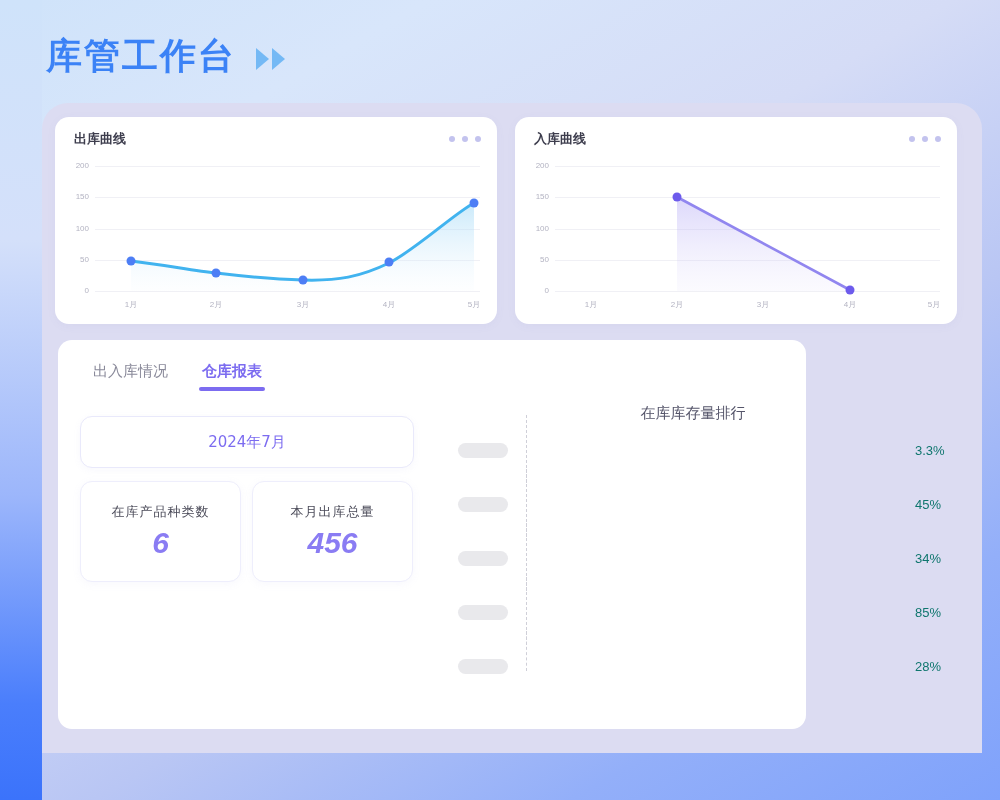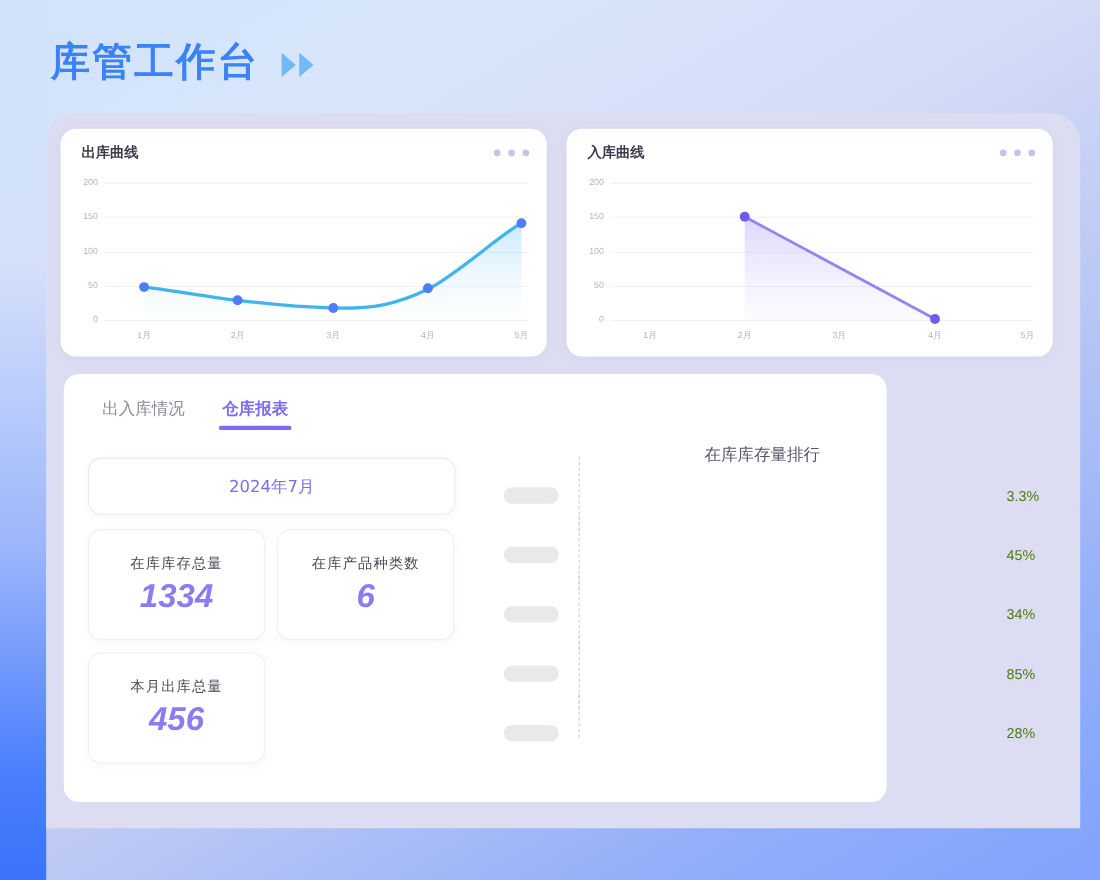--- a/index.html
+++ b/index.html
@@ -128,21 +128,21 @@
     font-family: "DejaVu Sans", "Liberation Sans", sans-serif;
   }
   .rank-row { display: flex; align-items: center; height: 14px; margin-bottom: 40px; position: relative; }
   .rank-row:last-child { margin-bottom: 0; }
   .rank-pill { width: 50px; height: 15px; border-radius: 8px; background: #e9e9ec; flex: none; }
   .bar-wrap { position: relative; margin-left: 18px; width: 371px; flex: none; }
   .bar-track { width: 371px; height: 12px; border-radius: 6px; background: #efeff1; position: relative; overflow: hidden; }
   .bar-light { position: absolute; left: 0; top: 0; height: 12px; border-radius: 6px; }
   .bar-dark { position: absolute; left: 0; top: 0; height: 12px; border-radius: 6px; }
   .rank-pct {
-    margin-left: 18px; font-size: 13px; color: #4d7c0f; width: 46px;
+    margin-left: 18px; font-size: 13px; color: #0f766e; width: 46px;
     font-family: "Liberation Sans", sans-serif;
   }
   .dash-line {
     position: absolute; left: 68px; top: -28px; width: 1px; height: 68px;
     border-left: 1px dashed #cfcfd8;
   }
 </style>
 </head>
 <body>
 
@@ -256,24 +256,20 @@
     <div class="tab">出入库情况</div>
     <div class="tab active">仓库报表</div>
   </div>
 
   <div class="panel-body">
 
     <div class="left-stats">
       <div class="date-select">2024年7月</div>
       <div class="stat-grid">
         <div class="stat-card">
-          <div class="stat-label">在库库存总量</div>
-          <div class="stat-value">1334</div>
-        </div>
-        <div class="stat-card">
           <div class="stat-label">在库产品种类数</div>
           <div class="stat-value">6</div>
         </div>
         <div class="stat-card">
           <div class="stat-label">本月出库总量</div>
           <div class="stat-value">456</div>
         </div>
       </div>
     </div>
 

